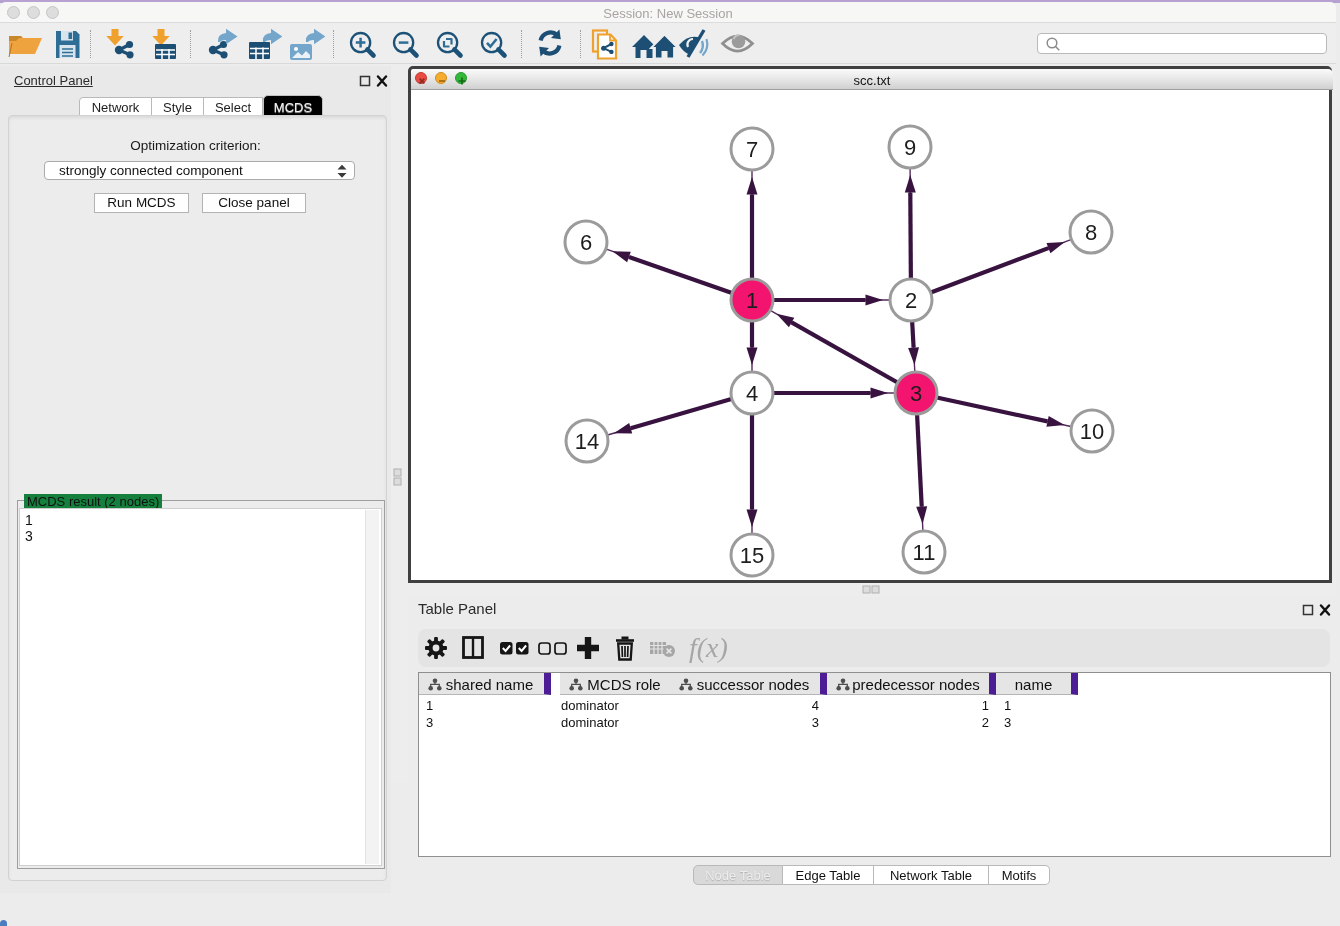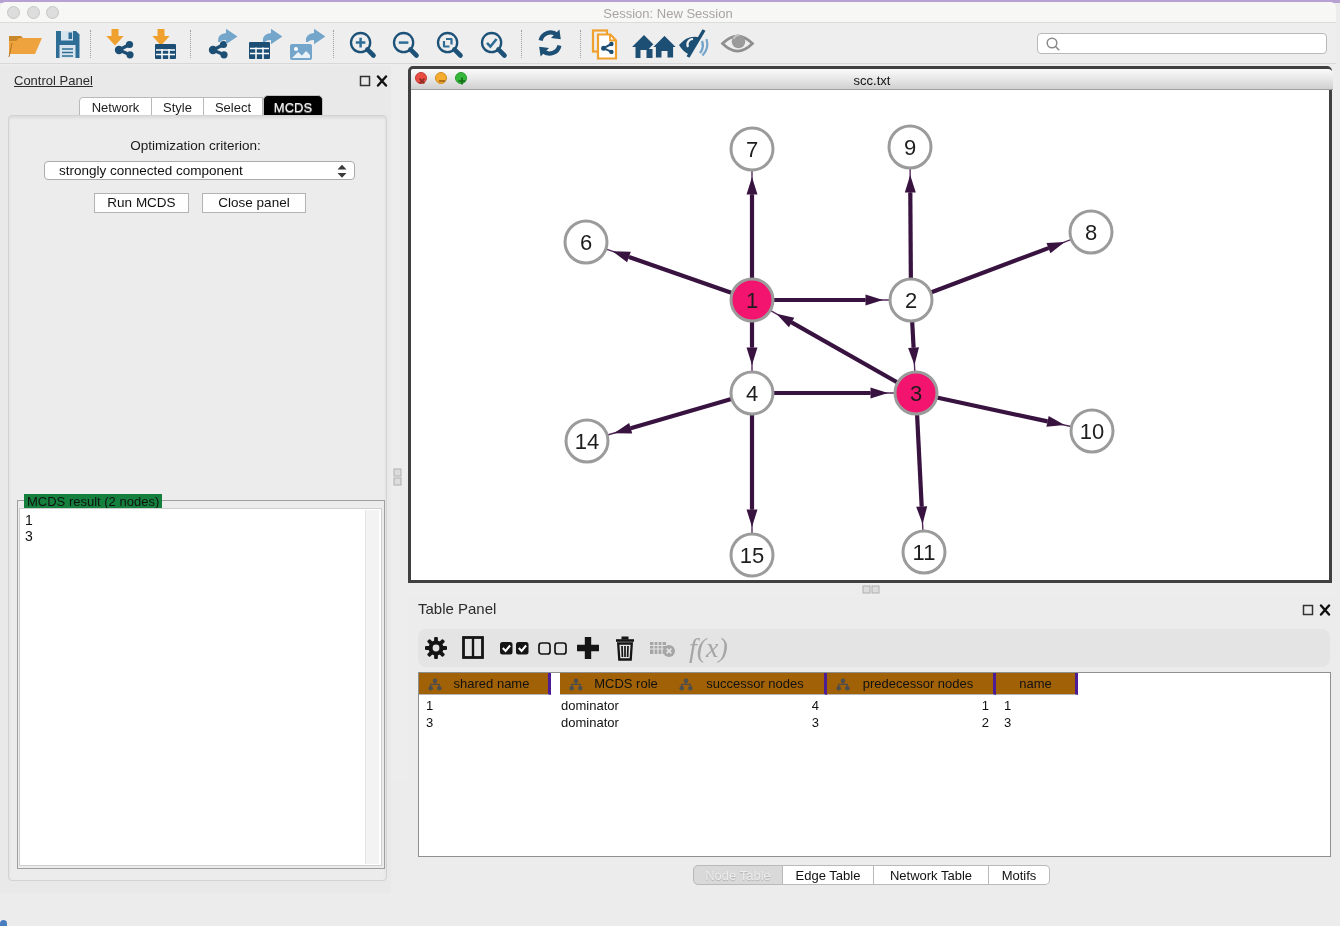--- a/index.html
+++ b/index.html
@@ -26,21 +26,21 @@
 #fstext{left:19px;top:442px;width:363px;height:358px;background:#fff;border:1px solid #cfcfcf;font-size:14px;color:#111;line-height:16px;padding:3px 0 0 5px;}
 #fsscroll{position:absolute;right:2px;top:1px;width:14px;height:354px;background:#f3f3f3;border-left:1px solid #e2e2e2;}
 #netwin{left:408px;top:64px;width:924px;height:517px;background:#fff;border:3px solid #404040;border-radius:5px 5px 0 0;}
 #nettitle{left:0;top:0;width:922px;height:21px;background:linear-gradient(#fafafa,#e9e9e9 45%,#d0d0d0);border-bottom:1px solid #9f9f9f;border-radius:5px 5px 0 0;}
 #netname{position:absolute;left:0;top:4px;width:922px;text-align:center;font-size:13px;color:#111;}
 .mac{position:absolute;top:3px;width:12px;height:12px;border-radius:50%;}
 #tpanel{left:408px;top:595px;width:928px;height:294px;background:#ececec;}
 #tphead{left:10px;top:3px;font-size:15px;color:#2b2b2b;}
 #ttoolbar{left:10px;top:32px;width:912px;height:38px;background:#e4e4e4;border-radius:8px;}
 #ttable{left:10px;top:75px;width:913px;height:185px;background:#fff;border:1px solid #8f8f8f;}
-.hcell{position:absolute;top:0;height:22px;background:#a16207;border-right:3px solid #4c1d95;border-bottom:1px solid #b5b5b5;font-size:13px;color:#111;}
+.hcell{position:absolute;top:0;height:22px;background:#e5e5e5;border-right:7px solid #4c1d95;border-bottom:1px solid #b5b5b5;font-size:15px;color:#111;}
 .hlab{position:absolute;top:3px;left:0;right:0;text-align:center;}
 .drow{position:absolute;left:0;width:911px;height:17px;font-size:13px;color:#111;}
 .tabb{position:absolute;top:268px;height:20px;background:#fff;border:1px solid #b9b9b9;font-size:13px;color:#111;text-align:center;line-height:19px;}
 #statusbar{left:0;top:889px;width:1336px;height:35px;background:#ececec;border-top:1px solid #c9c9c9;}
 .icon{position:absolute;}
 text{font-family:"Liberation Sans",sans-serif;}
 </style>
 </head>
 <body>
 <div class="abs" id="bgtop"></div>

